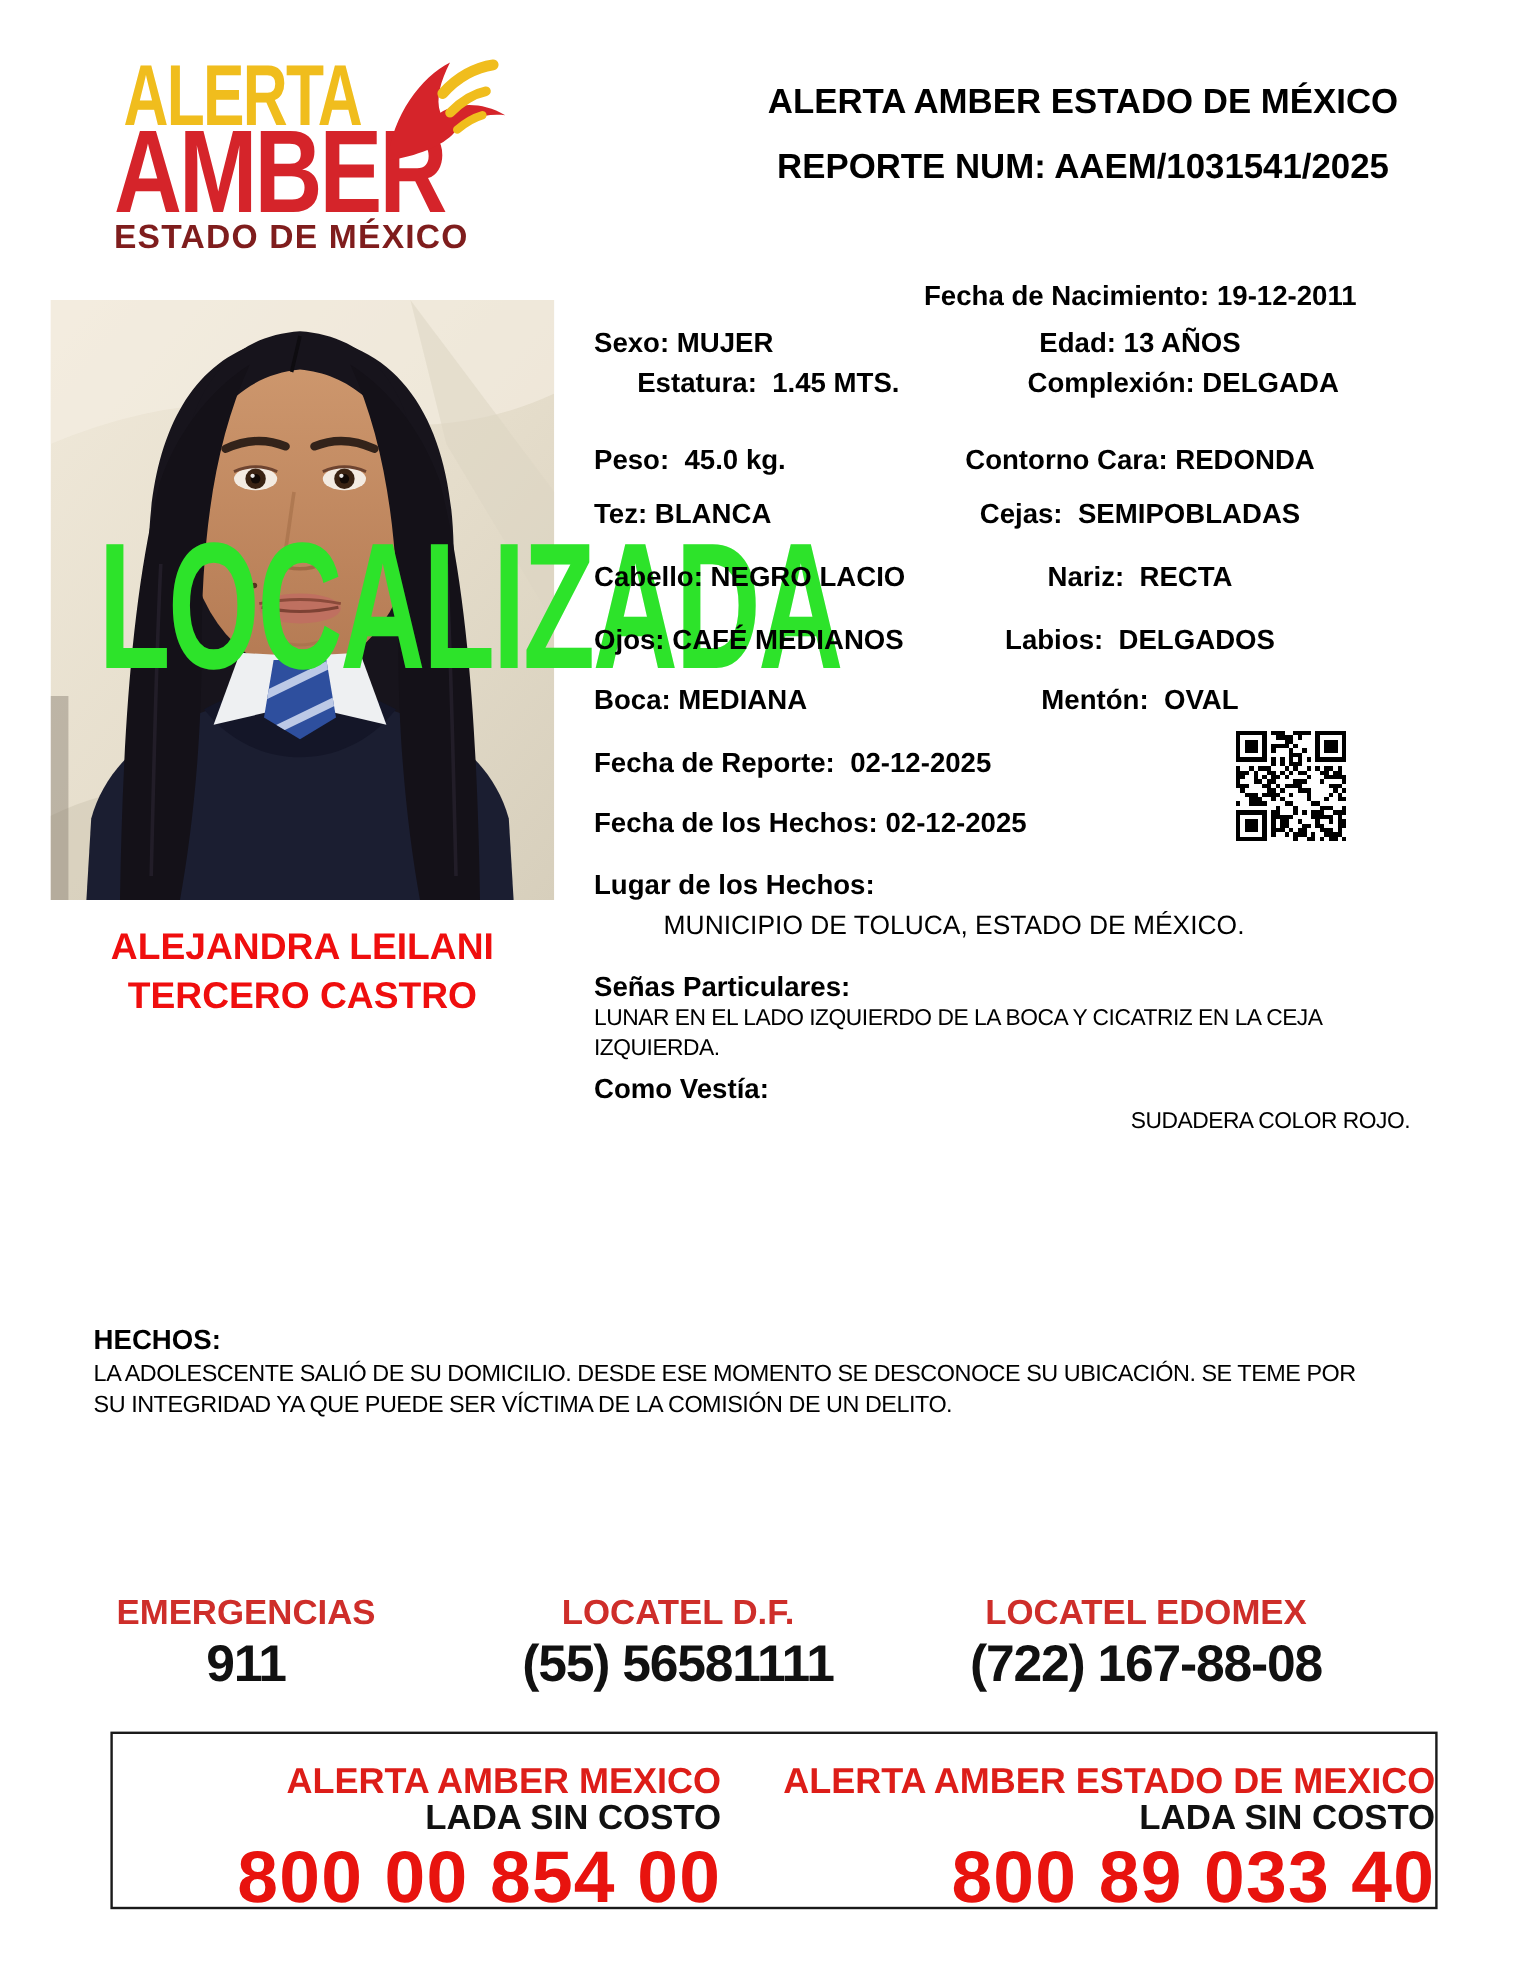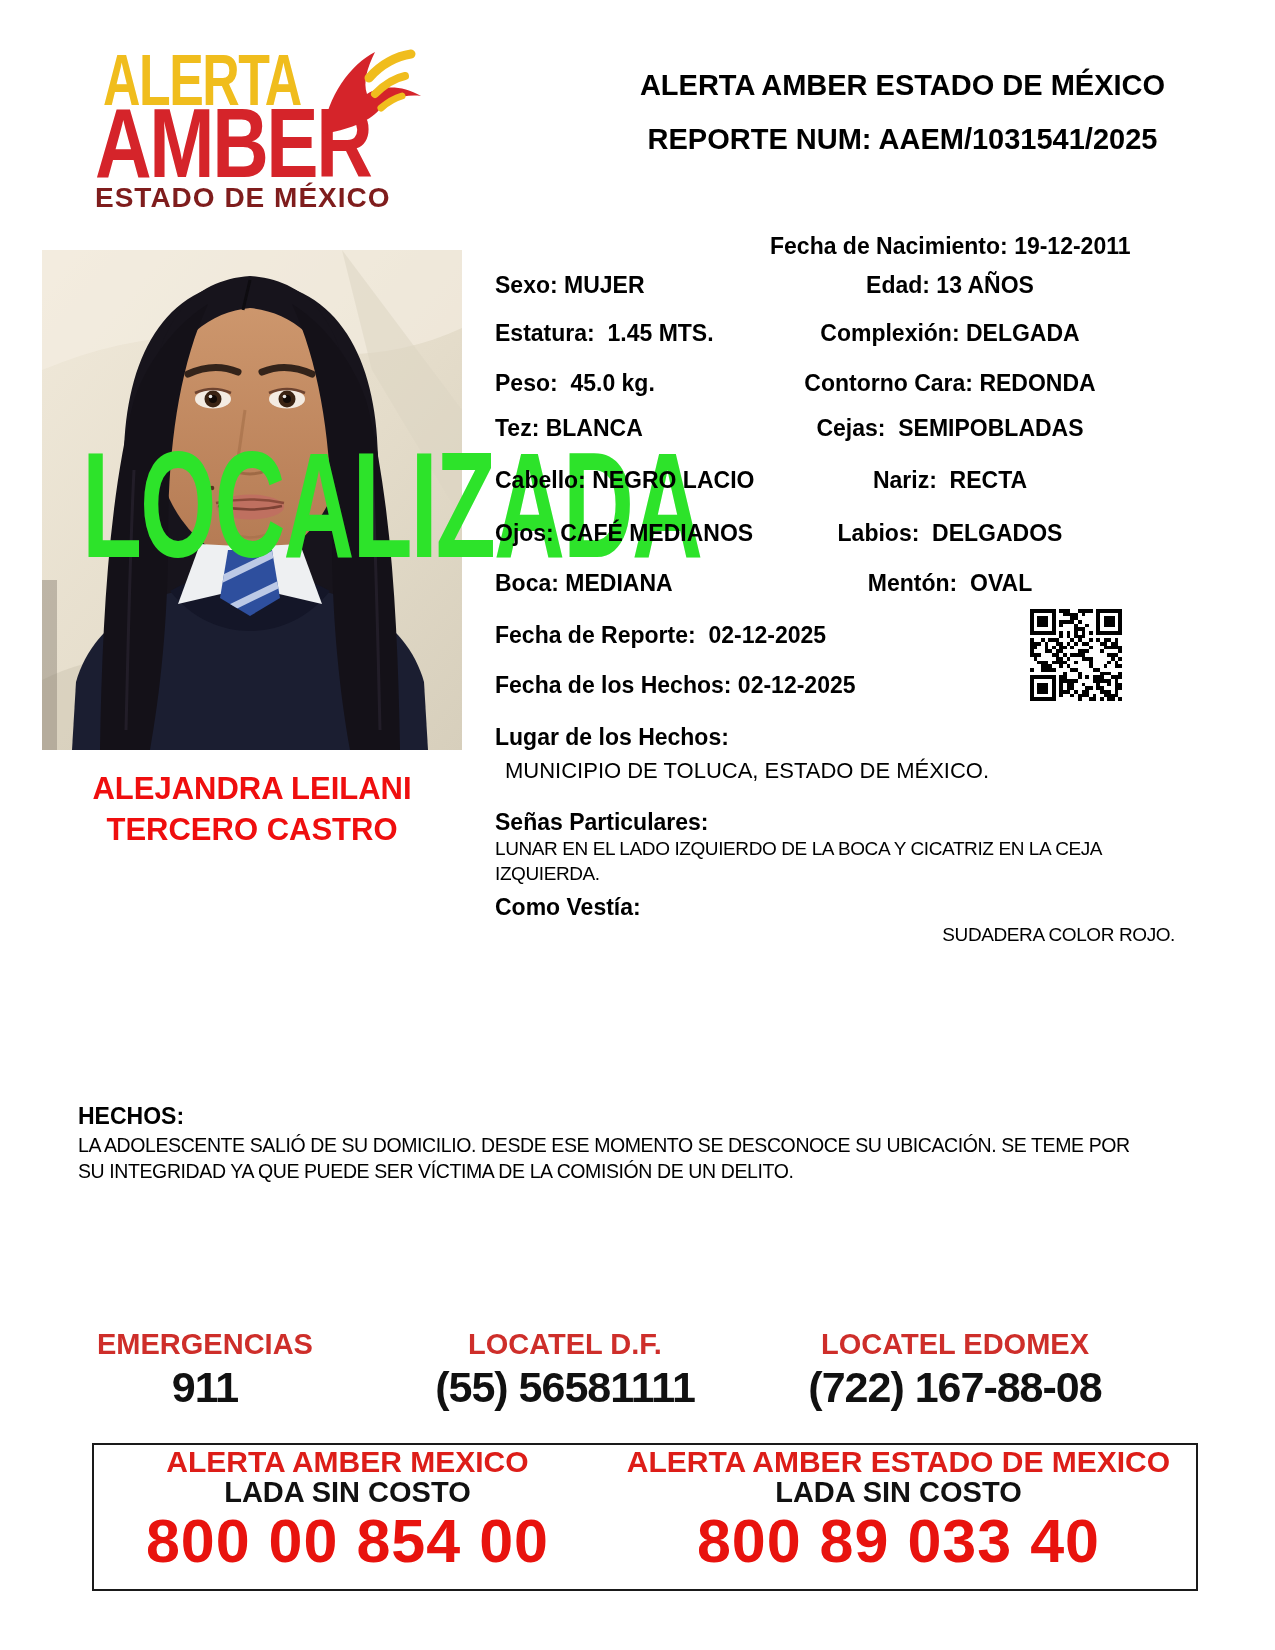--- a/index.html
+++ b/index.html
@@ -21,39 +21,39 @@
   .photo{position:absolute;left:42px;top:250px;width:420px;height:500px;z-index:1;overflow:hidden;}
   .overlay{position:absolute;left:82px;top:430px;z-index:5;font-size:150px;font-weight:bold;
     color:#2de32a;line-height:1;letter-spacing:-3px;transform:scaleX(.655);transform-origin:left top;white-space:nowrap;}
   .name{position:absolute;left:42px;top:768px;width:420px;z-index:6;text-align:center;
     color:#ef0e0e;font-size:31px;font-weight:bold;line-height:41px;}
   
   .details{position:absolute;left:495px;top:225px;width:680px;height:720px;z-index:6;
     font-size:23px;font-weight:bold;}
   .drow{position:absolute;left:0;width:680px;white-space:nowrap;}
   .dr{position:absolute;left:275px;width:360px;text-align:center;}
-  .sub{font-weight:normal;font-size:22px;}
+  .sub{font-weight:normal;font-size:22px;margin-left:48px;}
   .narrow{font-weight:normal;font-size:19px;letter-spacing:-0.4px;line-height:25px;white-space:normal;}
   .marks-val{width:645px;}
   
   .qr{position:absolute;left:1030px;top:609px;width:92px;height:92px;z-index:6;}
   
   .hechos-label{position:absolute;left:78px;top:1103px;font-size:23px;font-weight:bold;}
   .hechos-text{position:absolute;left:78px;top:1132px;width:1060px;font-size:19.5px;
     letter-spacing:-0.4px;line-height:26px;}
   
   .contacts{position:absolute;left:60px;top:1328px;width:1140px;height:100px;}
   .ccol{position:absolute;text-align:center;}
   .ccol .clabel{color:#ce2e2a;font-size:29px;font-weight:bold;}
   .ccol .cnum{color:#111;font-size:43px;font-weight:bold;margin-top:2px;letter-spacing:-1px;}
   .c1{left:0;width:290px;} .c2{left:270px;width:470px;} .c3{left:680px;width:430px;}
   
   .fbox{position:absolute;left:92px;top:1443px;width:1106px;height:148px;border:2px solid #1a1a1a;
     display:flex;box-sizing:border-box;background:#fff;}
-  .fcol{text-align:center;padding-top:2px;}
+  .fcol{text-align:right;padding-top:25px;}
   .fcol.left{width:46%;} .fcol.right{width:54%;}
   .ftitle{color:#dd1d18;font-size:30px;font-weight:bold;line-height:30px;}
   .flada{color:#111;font-size:29px;font-weight:bold;line-height:31px;}
   .fnum{color:#e8130e;font-size:61px;font-weight:bold;margin-top:9px;letter-spacing:1px;line-height:48px;}
 </style>
 </head>
 <body>
 
 <div id="page">
 
@@ -157,21 +157,21 @@
   </div>
 
   <div class="details">
     <div class="drow" style="top:8px;">
       <span class="dr"><span>Fecha de Nacimiento:</span> <span>19-12-2011</span></span>
     </div>
     <div class="drow" style="top:47px;">
       <span>Sexo:</span> <span>MUJER</span>
       <span class="dr"><span>Edad:</span> <span>13 AÑOS</span></span>
     </div>
-    <div class="drow" style="top:95px;">
+    <div class="drow" style="top:81px;margin-left:36px;">
       <span>Estatura:</span>&nbsp; <span>1.45 MTS.</span>
       <span class="dr"><span>Complexión:</span> <span>DELGADA</span></span>
     </div>
     <div class="drow" style="top:145px;">
       <span>Peso:</span>&nbsp; <span>45.0 kg.</span>
       <span class="dr"><span>Contorno Cara:</span> <span>REDONDA</span></span>
     </div>
     <div class="drow" style="top:190px;">
       <span>Tez:</span> <span>BLANCA</span>
       <span class="dr"><span>Cejas:</span>&nbsp; <span>SEMIPOBLADAS</span></span>

